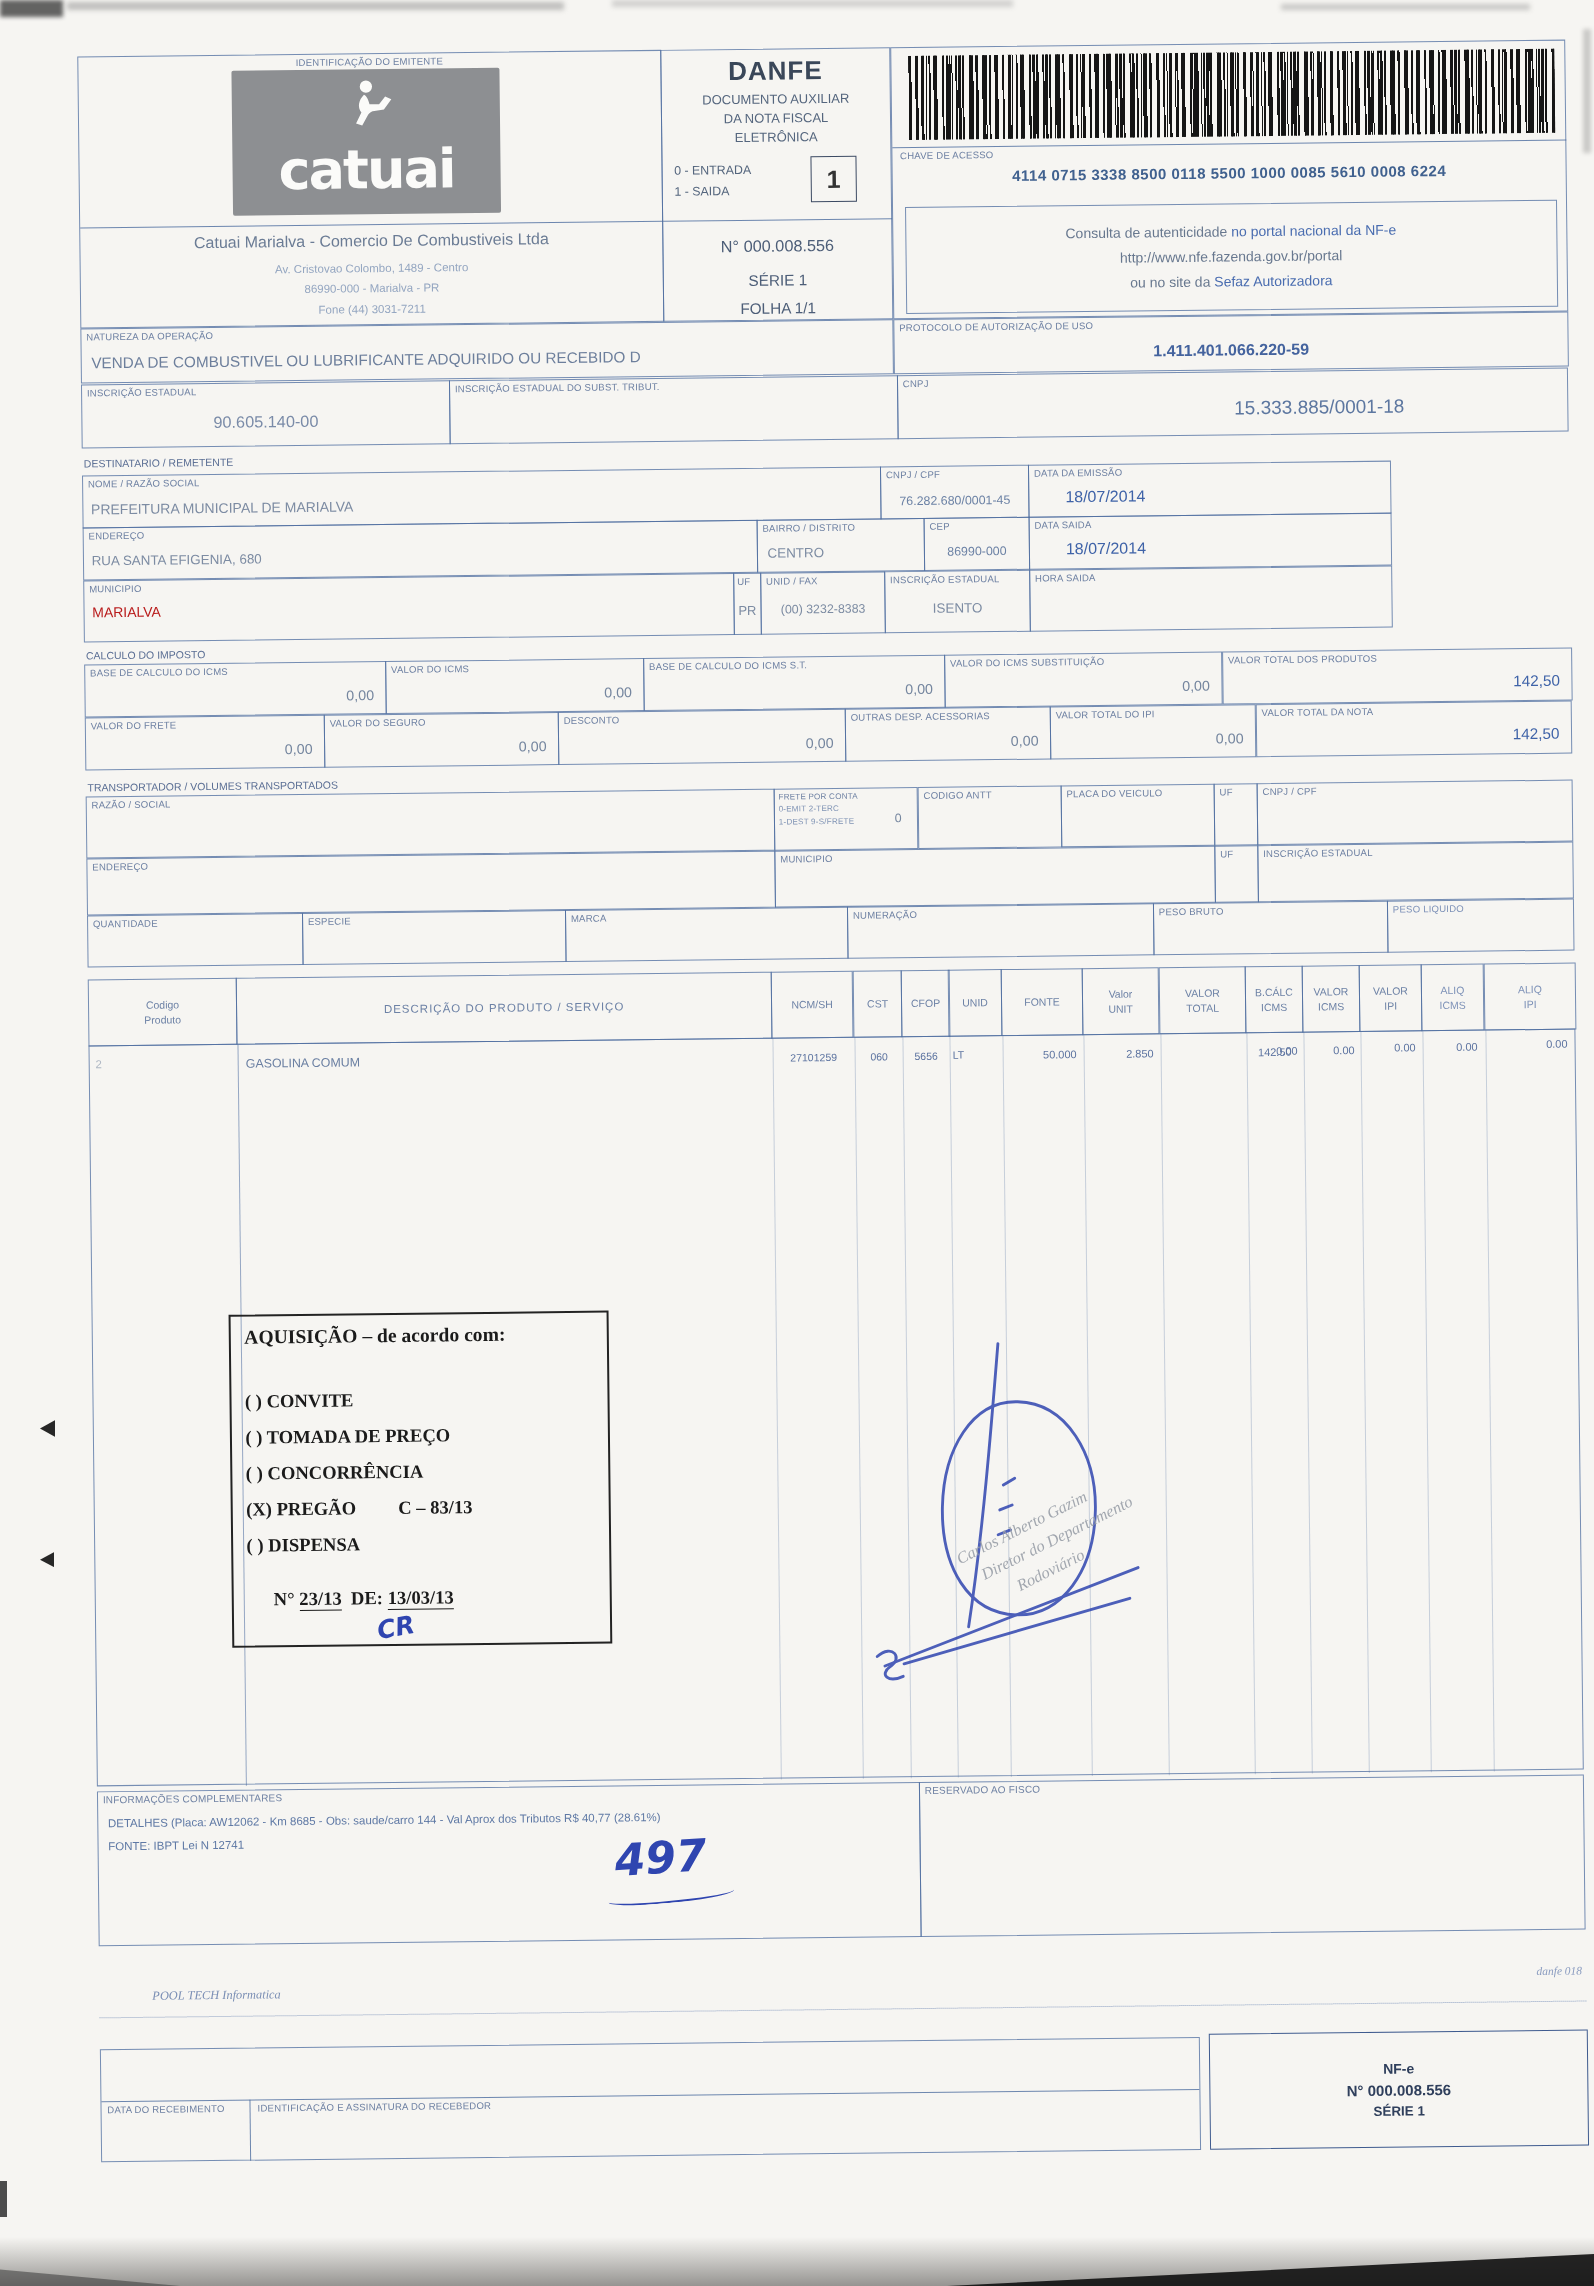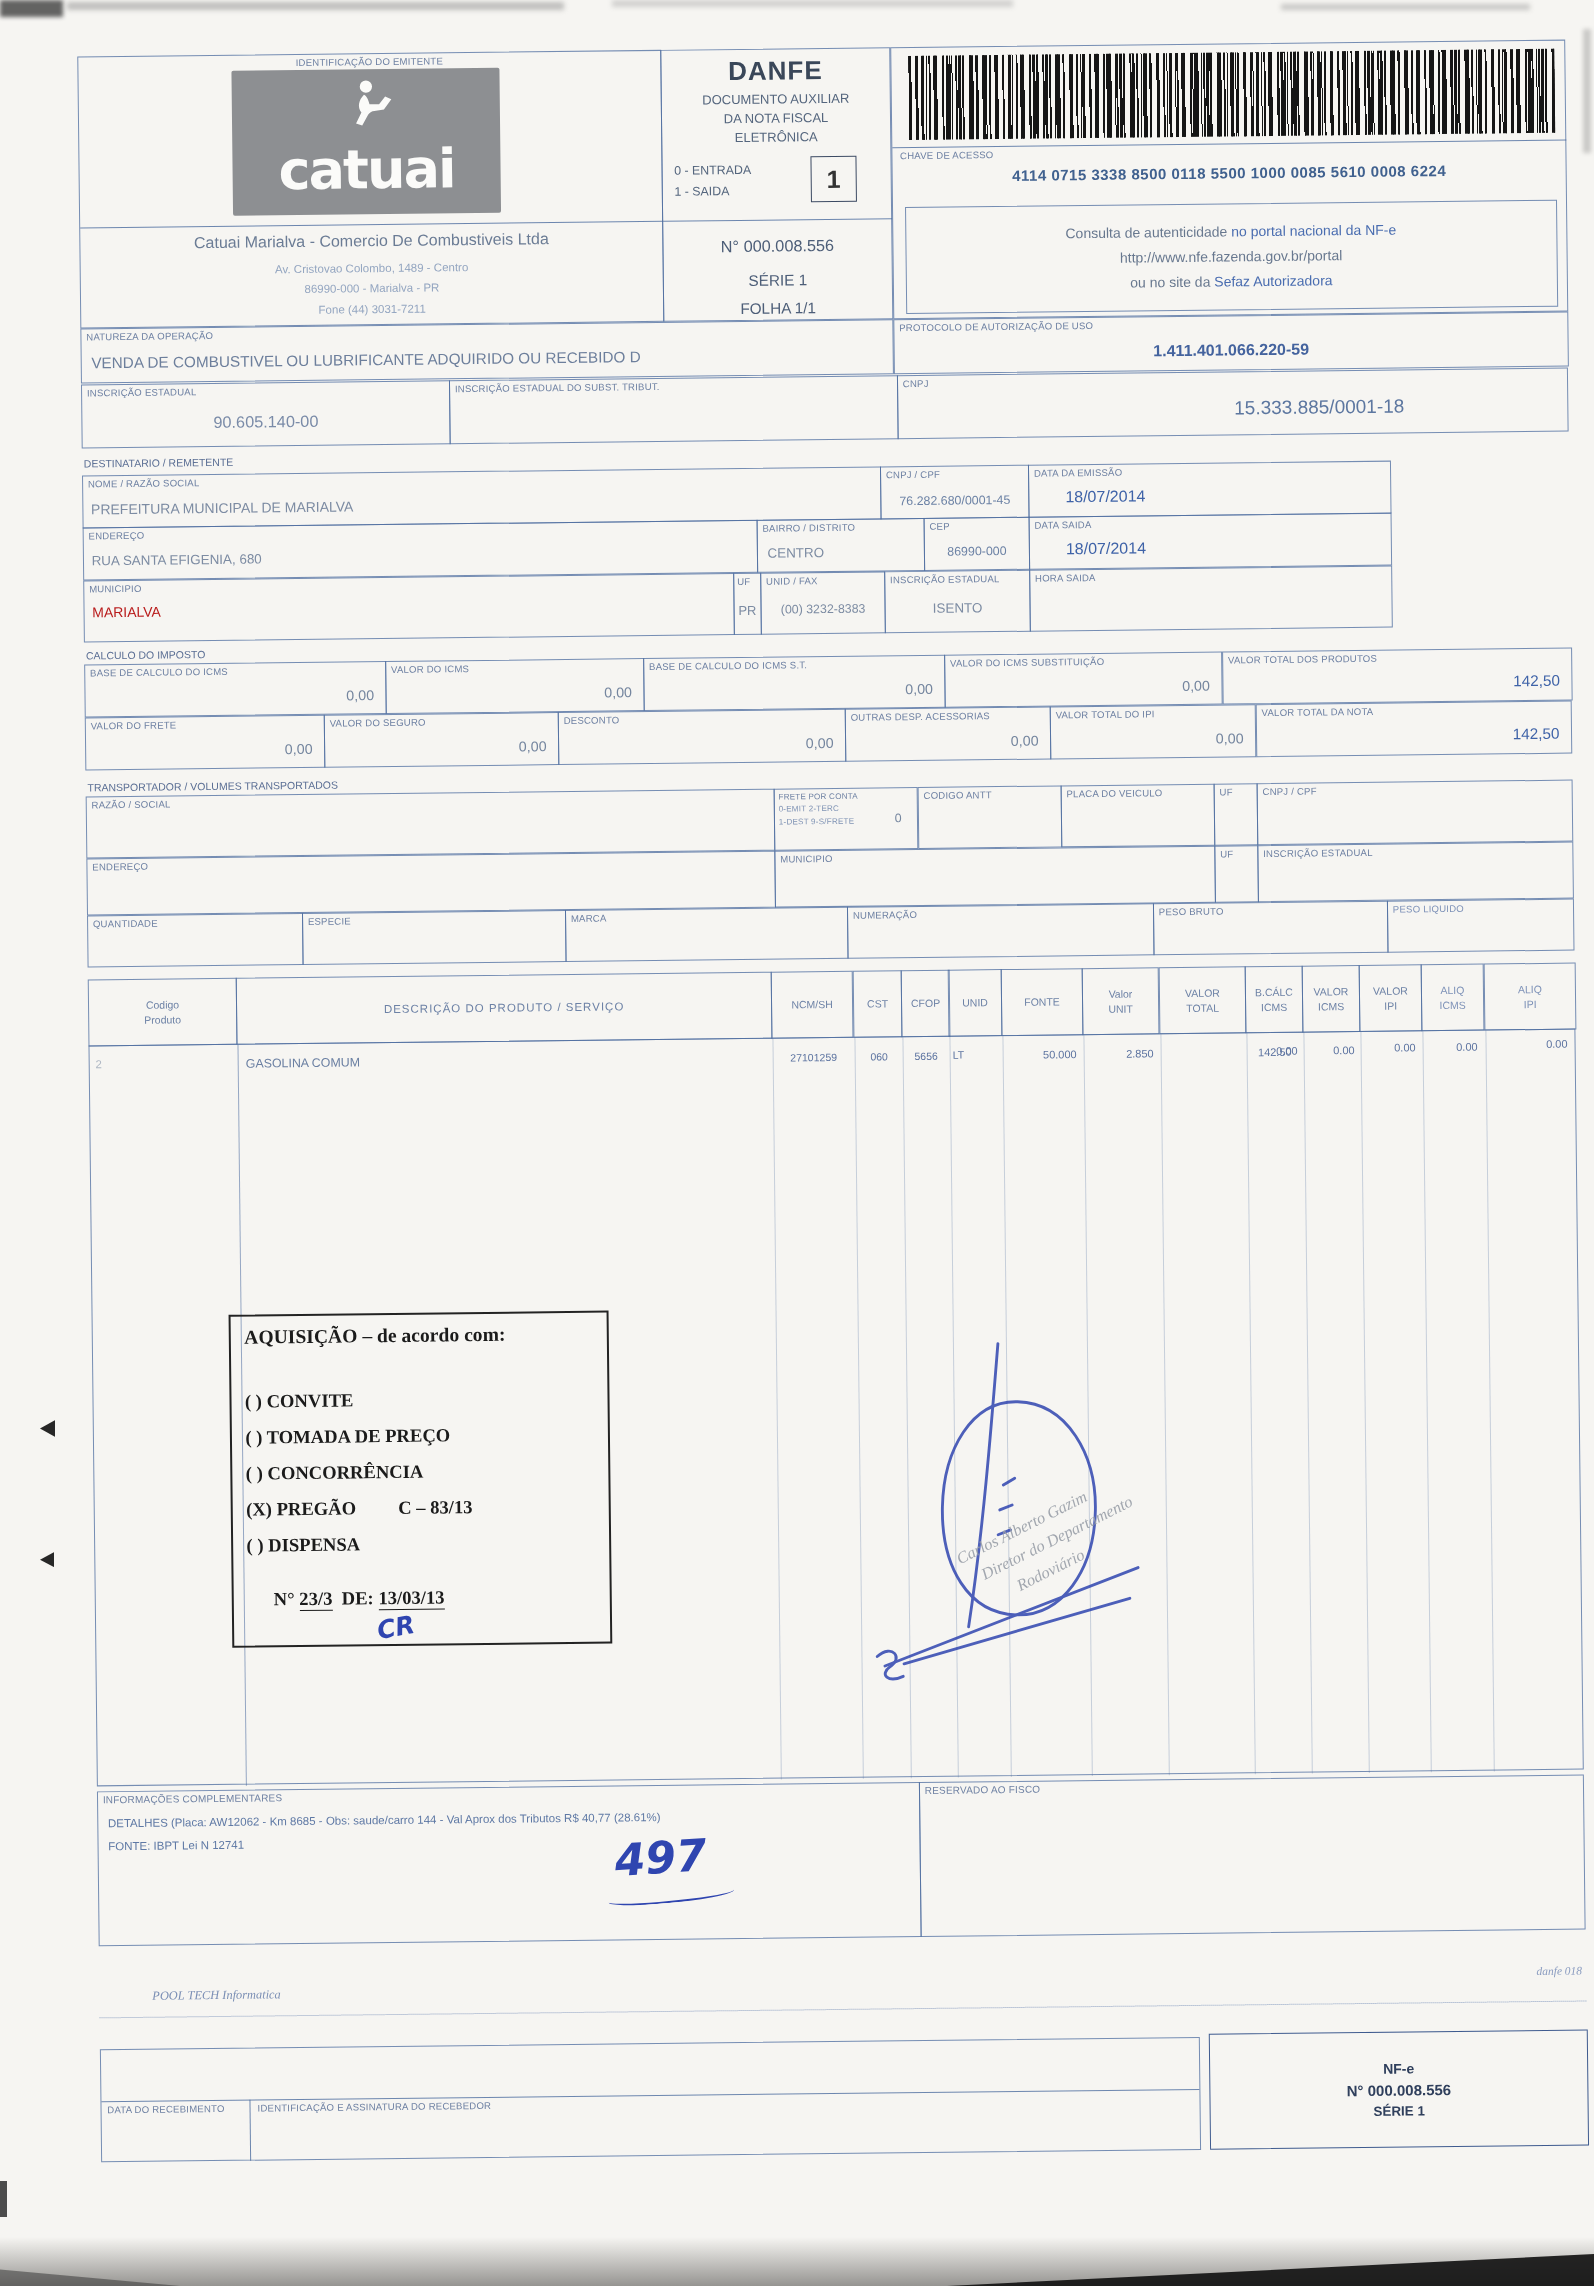--- a/index.html
+++ b/index.html
@@ -364,21 +364,21 @@
   <div class="stamp">
     <div style="position:absolute;left:13.4px;top:9.6px;font-size:19.6px;white-space:nowrap">AQUISIÇÃO – de acordo com:</div>
     <div style="position:absolute;left:13.4px;top:67px">
       <div class="opt">( ) CONVITE</div>
       <div class="opt">( ) TOMADA DE PREÇO</div>
       <div class="opt">( ) CONCORRÊNCIA</div>
       <div class="opt"><span>(X) PREGÃO</span><span style="display:inline-block;width:42px"></span><span>C – 83/13</span></div>
       <div class="opt">( ) DISPENSA</div>
     </div>
     <div style="position:absolute;left:40px;top:272px;font-size:18.6px;white-space:nowrap">
-      <span>N°</span>&nbsp;<span class="u">23/3</span>&nbsp;&nbsp;<span>DE:</span>&nbsp;<span class="u">13/03/13</span>
+      <span>N°</span>&nbsp;<span class="u">23/13</span>&nbsp;&nbsp;<span>DE:</span>&nbsp;<span class="u">13/03/13</span>
     </div>
     <div class="pen" style="position:absolute;left:143px;top:298px;font-size:25px;font-style:italic;transform:rotate(-10deg);font-family:'DejaVu Sans',sans-serif">CR</div>
   </div>
 
   <div class="abs" style="left:669px;top:1238px;width:516px;height:421px">
     <svg width="516" height="421" viewBox="0 0 540 440">
       <g fill="none" stroke="#2f45b0" stroke-width="3" opacity="0.85" stroke-linecap="round">
         <path d="M248 62 C 240 150, 230 260, 214 358"></path>
         <path d="M268 123 C 320 125 350 180 348 238 C 346 300 312 348 264 346 C 214 344 186 295 188 232 C 190 172 220 121 268 123 Z"></path>
         <path d="M392 298 L 126 398"></path>

